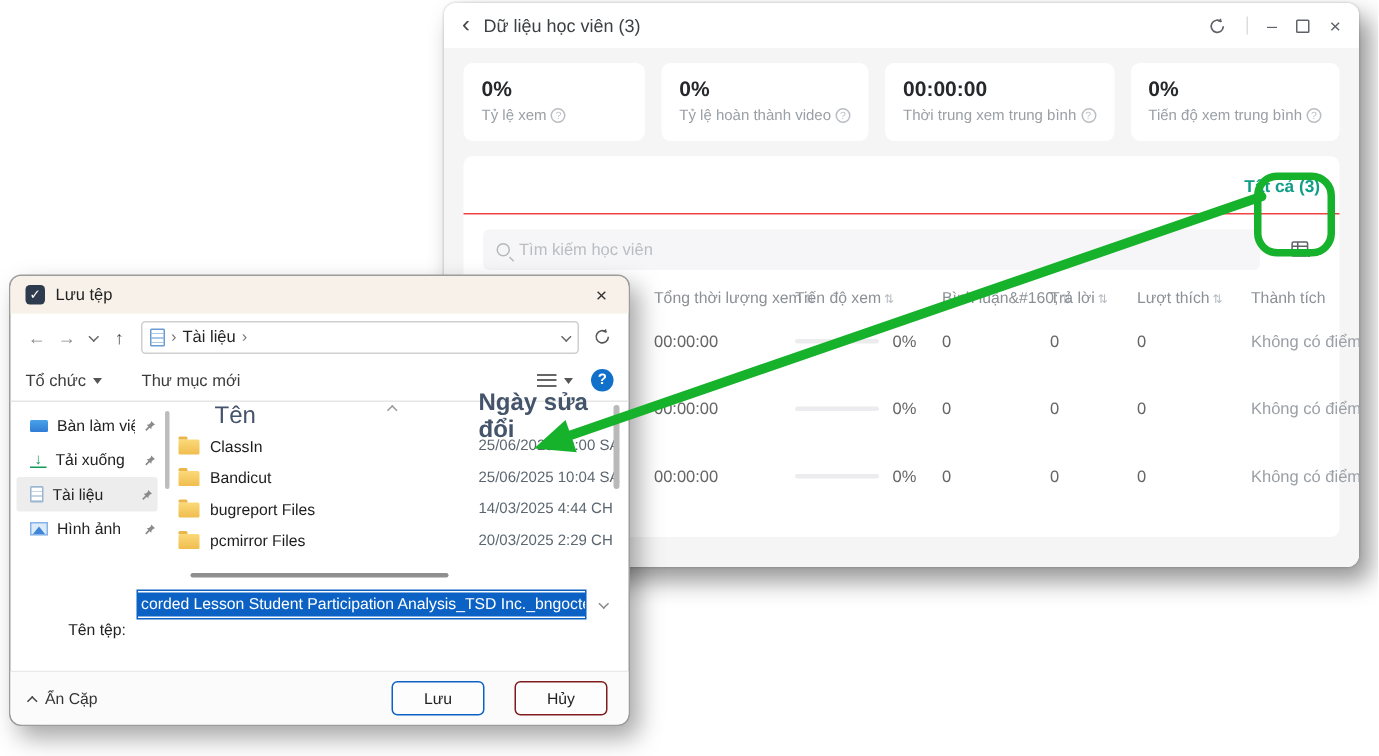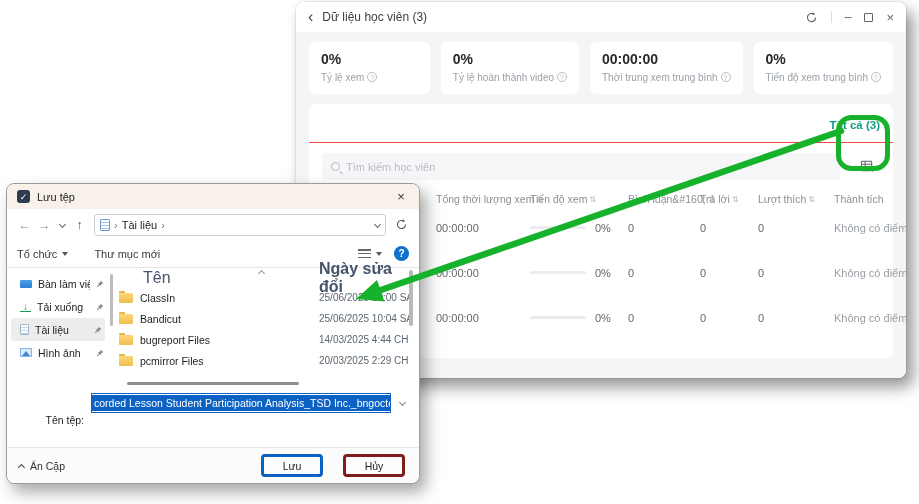--- a/index.html
+++ b/index.html
@@ -135,21 +135,21 @@
   .combo-chev { margin-left:4px; width:14px; display:flex; justify-content:center; }
   .ftype-row { display:flex; align-items:center; margin-top:3px; height:19px; }
   .ftype-val { width:300px; font-size:10.5px; color:#222; padding-left:3px; }
 
   .dlg-footer { margin-top:auto; height:36px; background:#fbfbfb; border-top:1px solid #e9e9e9;
     border-radius:0 0 8px 8px; display:flex; align-items:center; padding:0 12px; }
   .hide-folders { display:flex; align-items:center; gap:6px; font-size:10.5px; color:#333; cursor:pointer; }
   .chev-up { width:5px; height:5px; border-right:1.2px solid #444; border-bottom:1.2px solid #444;
     transform:rotate(-135deg); margin-top:3px; }
   .btns { margin-left:auto; display:flex; gap:20px; padding-right:2px; }
-  .btn { width:62px; height:23px; background:#fdfdfd; border:3px solid #7f1d1d; border-radius:4px;
+  .btn { width:62px; height:23px; background:#fdfdfd; border:1px solid #7f1d1d; border-radius:4px;
     font-size:10.5px; font-family:inherit; color:#222; cursor:pointer; }
   .btn.primary { border-color:#0b62c4; }
 
   
   .annot { position:absolute; inset:0; z-index:5; pointer-events:none; }
 </style>
 </head>
 <body>
 
 <div class="canvas">

